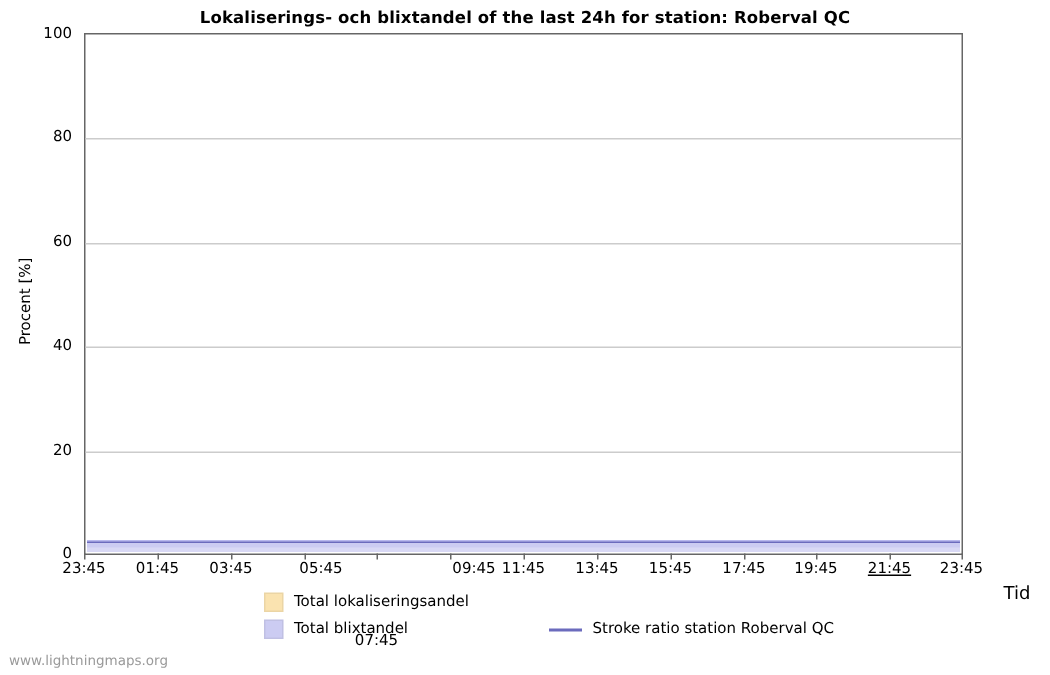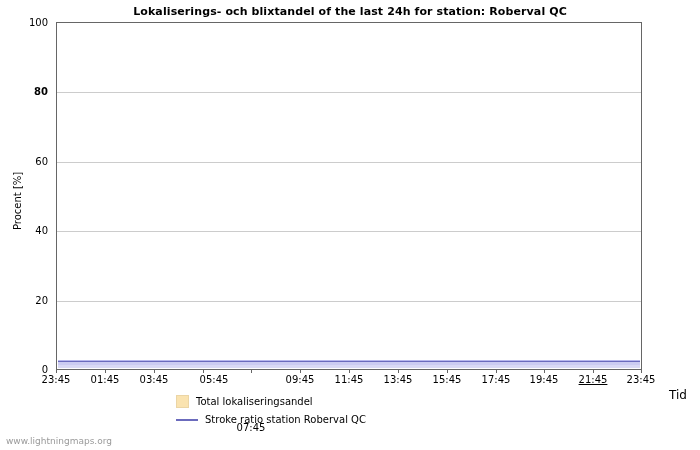--- a/index.html
+++ b/index.html
@@ -196,21 +196,21 @@
 </head>
 <body>
 
 <div id="chart-root">
 
   <div class="chart-title">Lokaliserings- och blixtandel of the last 24h for station: Roberval QC</div>
 
   <div class="y-axis-title">Procent  [%]</div>
 
   <div class="ylabel" style="top:17px;">100</div>
-  <div class="ylabel" style="top:86px;font-weight:bold;">80</div>
+  <div class="ylabel" style="top:86px;">80</div>
   <div class="ylabel" style="top:156px;text-align:right;">60</div>
   <div class="ylabel" style="top:225px;">40</div>
   <div class="ylabel" style="top:295px;">20</div>
   <div class="ylabel" style="top:364px;">0</div>
 
   <div class="plot-area">
     <div class="gridline" style="top:69px;"></div>
     <div class="gridline" style="top:139px;"></div>
     <div class="gridline" style="top:208px;"></div>
     <div class="gridline" style="top:278px;"></div>
@@ -234,40 +234,44 @@
   <div class="tick" style="left:496px;"></div>
   <div class="tick" style="left:544px;"></div>
   <div class="tick" style="left:593px;"></div>
   <div class="tick" style="left:641px;"></div>
 
   <div class="xlabel" style="left:34px;">23:45</div>
   <div class="xlabel" style="left:83px;">01:45</div>
   <div class="xlabel" style="left:132px;">03:45</div>
   <div class="xlabel" style="left:181px;margin-left:11px;">05:45</div>
   <div class="xlabel" style="left:229px;margin-top:48px;">07:45</div>
-  <div class="xlabel" style="left:278px;">09:45</div>
+  <div class="xlabel" style="left:294px;">09:45</div>
   <div class="xlabel" style="left:327px;">11:45</div>
   <div class="xlabel" style="left:376px;">13:45</div>
   <div class="xlabel" style="left:425px;">15:45</div>
   <div class="xlabel" style="left:474px;">17:45</div>
   <div class="xlabel" style="left:522px;">19:45</div>
   <div class="xlabel" style="left:571px;text-decoration:underline;">21:45</div>
   <div class="xlabel" style="left:619px;">23:45</div>
 
   <div class="x-axis-title">Tid</div>
 
   <div class="legend">
     <div class="legend-row">
       <div class="legend-cell">
         <span class="swatch-box" style="background:#fae3b0;"></span>
         <span class="legend-label">Total lokaliseringsandel</span>
       </div>
     </div>
     <div class="legend-row">
       <div class="legend-cell">
+        <span class="swatch-box" style="background:#ccccf2;"></span>
+        <span class="legend-label">Total blixtandel</span>
+      </div>
+      <div class="legend-cell">
         <span class="swatch-line" style="color:#6b6bbd;"></span>
         <span class="legend-label">Stroke ratio station Roberval QC</span>
       </div>
     </div>
   </div>
 
   <div class="watermark">www.lightningmaps.org</div>
 
 </div>
 

